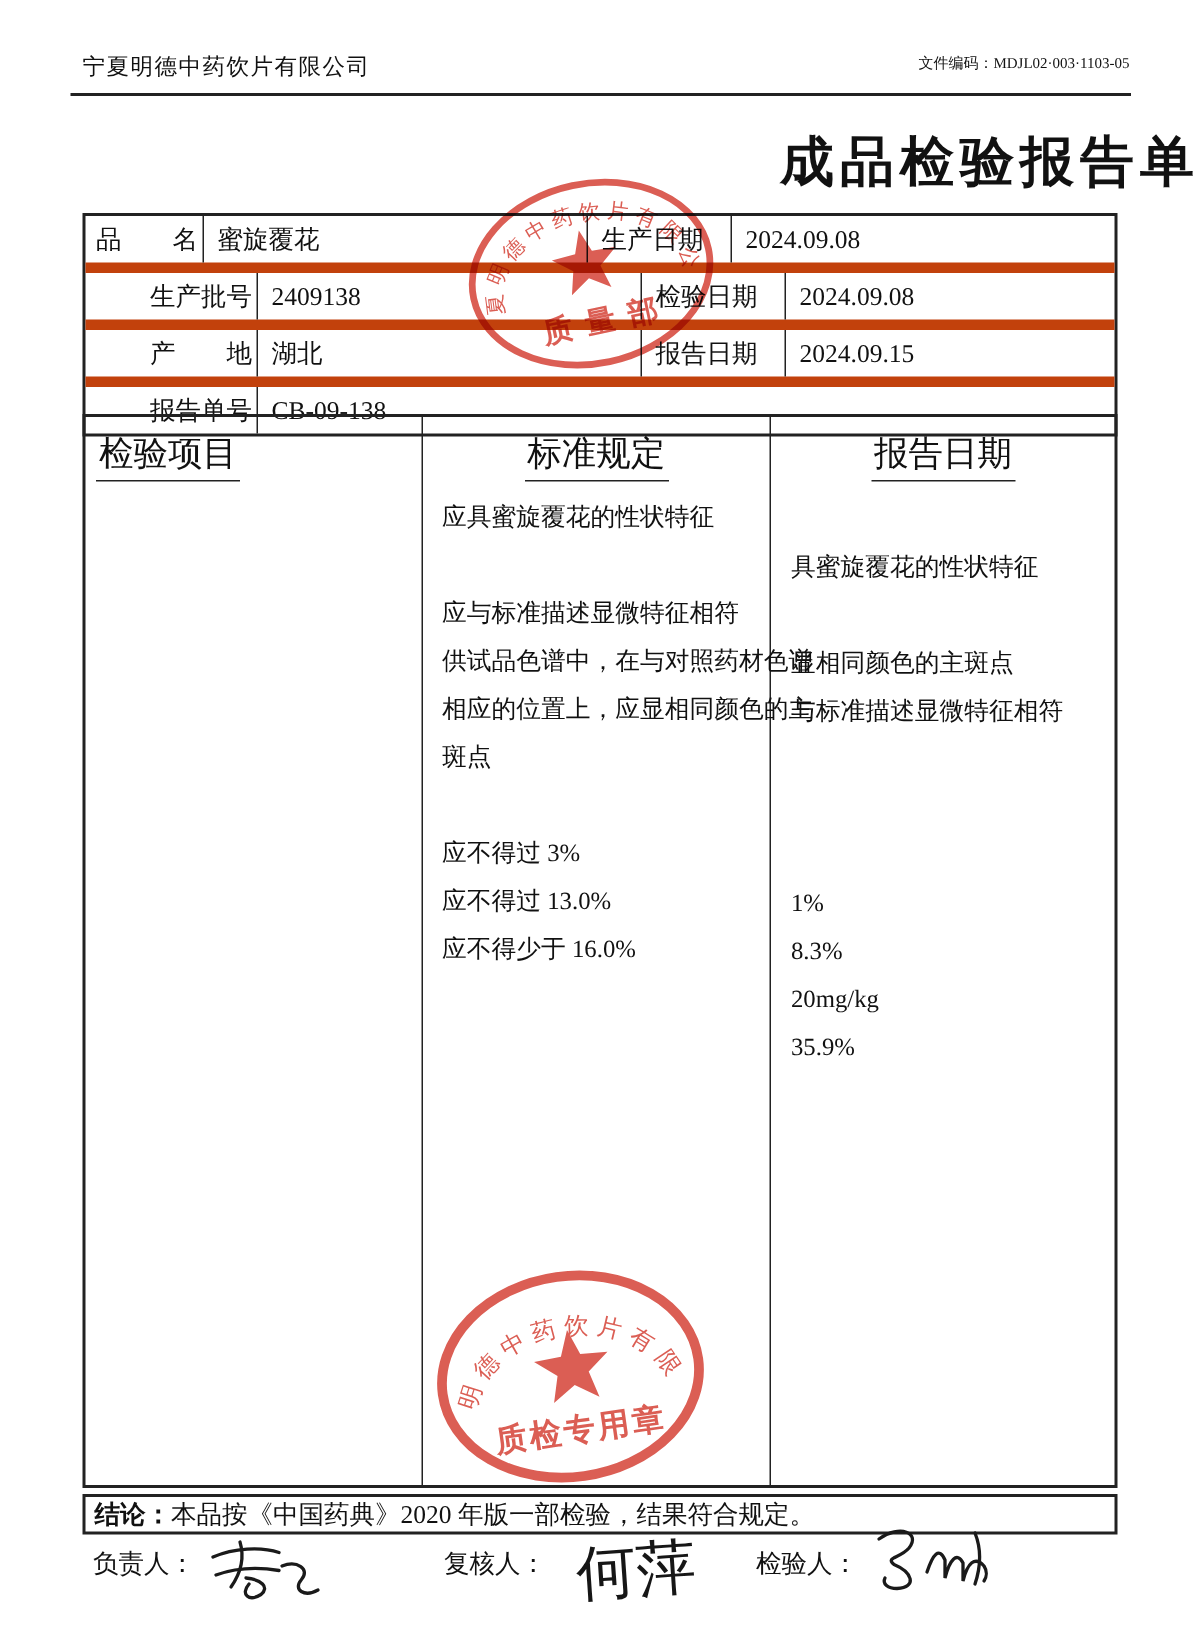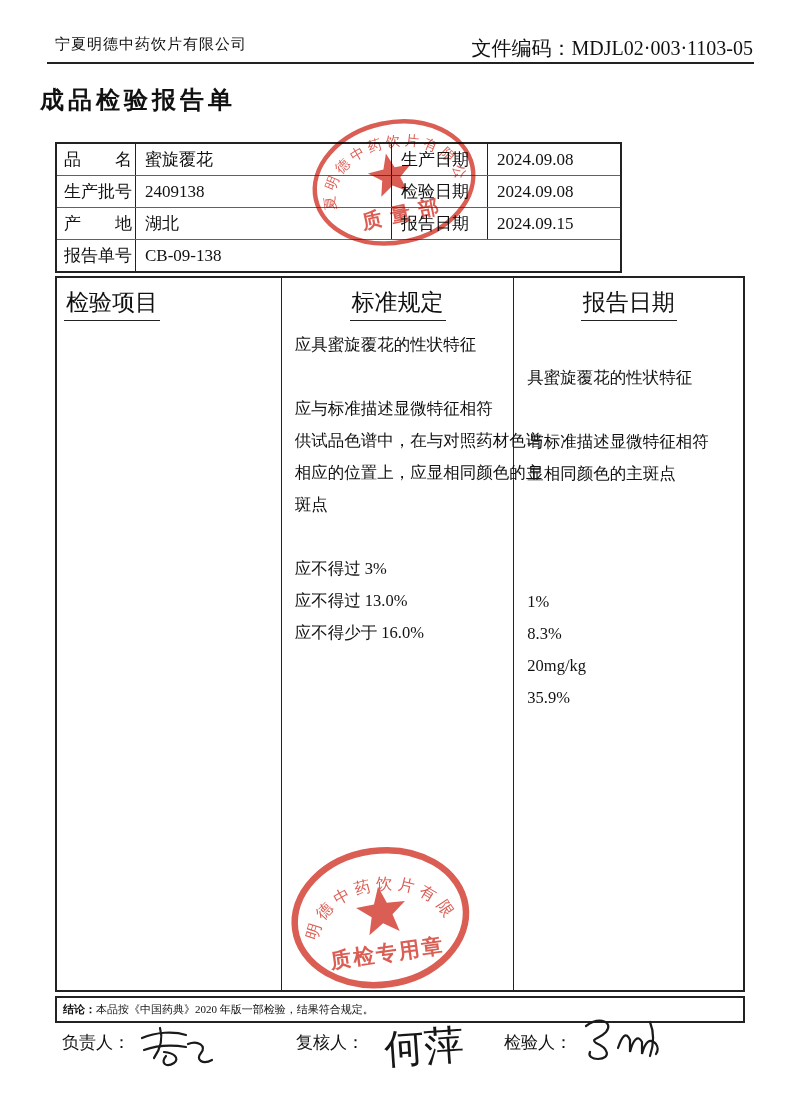--- a/index.html
+++ b/index.html
@@ -4,30 +4,30 @@
 <style>
   html,body { margin:0; padding:0; background:#ffffff; }
   .page {
     position:relative; width:800px; height:1097px; background:#fff;
     font-family:"Liberation Serif","DejaVu Serif",serif; color:#111;
     overflow:hidden;
     border-radius:21px;
   }
   
   .hdr-company { position:absolute; left:55px; top:35px; font-size:15px; letter-spacing:1px; }
-  .hdr-code    { position:absolute; right:47px; top:35px; font-size:20px; }
+  .hdr-code    { position:absolute; right:47px; top:35px; font-size:10px; }
   .hdr-rule    { position:absolute; left:47px; top:62px; width:707px; height:2px; background:#222; }
   
-  .title { position:absolute; top:84px; left:40px; width:760px; text-align:left;
-           font-size:24px; font-weight:bold; letter-spacing:4px; }
+  .title { position:absolute; top:84px; left:40px; width:760px; text-align:right;
+           font-size:36px; font-weight:bold; letter-spacing:4px; }
   
-  .info-table { position:absolute; left:55px; top:142px; width:567px;
+  .info-table { position:absolute; left:55px; top:142px; width:690px;
                 border:2px solid #222; box-sizing:border-box; font-size:17px; }
   .irow { display:flex; height:31px; align-items:center; }
-  .irow + .irow { border-top:1px solid #c2410c; }
+  .irow + .irow { border-top:7px solid #c2410c;padding-left:36px; }
   .icell { box-sizing:border-box; height:100%; display:flex; align-items:center; }
   .ilab1 { width:79px;  border-right:1px solid #222; padding-left:7px; }
   .ival1 { width:256px; border-right:1px solid #222; padding-left:9px; }
   .ilab2 { width:96px;  border-right:1px solid #222; padding-left:9px; }
   .ival2 { flex:1; padding-left:9px; }
   .ival-span { flex:1; padding-left:9px; }
   
   .main-table { position:absolute; left:55px; top:276px; width:690px; height:716px;
                 border:2px solid #222; box-sizing:border-box; }
   .mcols { display:flex; height:100%; }
@@ -39,21 +39,21 @@
            padding:0 2px 2px 2px; white-space:nowrap; }
   .mhead-left   { left:7px; }
   .mhead-center { left:50%; transform:translateX(-50%); }
   .lines { position:absolute; top:51px; left:0; right:0; }
   .mcol-1 .lines { padding-left:7px; }
   .mcol-2 .lines { padding-left:13px; }
   .mcol-3 .lines { padding-left:13px;margin-top:33px; }
   .tline { height:32px; line-height:32px; font-size:16.5px; white-space:pre; overflow:visible; }
   
   .conclusion { position:absolute; left:55px; top:996px; width:690px; height:27px;
-                border:2px solid #222; box-sizing:border-box; font-size:11px;
+                border:2px solid #222; box-sizing:border-box; font-size:17px;
                 display:flex; align-items:center; padding-left:6px; }
   .conclusion .clabel { font-weight:bold; }
   
   .signoff-label { position:absolute; top:1031px; font-size:17px; }
   .lbl-resp { left:62px; }  .lbl-rev { left:296px; }  .lbl-insp { left:504px; }
   .sig { position:absolute; }
   
   .stamp { position:absolute; mix-blend-mode:multiply; opacity:0.88; pointer-events:none; }
   .stamp-top    { left:306px; top:113px; transform:rotate(-12deg); }
   .stamp-bottom { left:283px; top:836px; transform:rotate(-8deg); }
@@ -113,22 +113,22 @@
             <div class="tline">应不得过 3%</div>
             <div class="tline">应不得过 13.0%</div>
             <div class="tline">应不得少于 16.0%</div>
           </div>
       </div>
       <div class="mcol mcol-3">
         <span class="mhead mhead-center">报告日期</span>
         <div class="lines">
             <div class="tline">具蜜旋覆花的性状特征</div>
             <div class="tline">&nbsp;</div>
+            <div class="tline">显相同颜色的主斑点</div>
             <div class="tline">与标准描述显微特征相符</div>
-            <div class="tline">显相同颜色的主斑点</div>
             <div class="tline">&nbsp;</div>
             <div class="tline">&nbsp;</div>
             <div class="tline">&nbsp;</div>
             <div class="tline">1%</div>
             <div class="tline">8.3%</div>
             <div class="tline">20mg/kg</div>
             <div class="tline">35.9%</div>
           </div>
       </div>
     </div>

